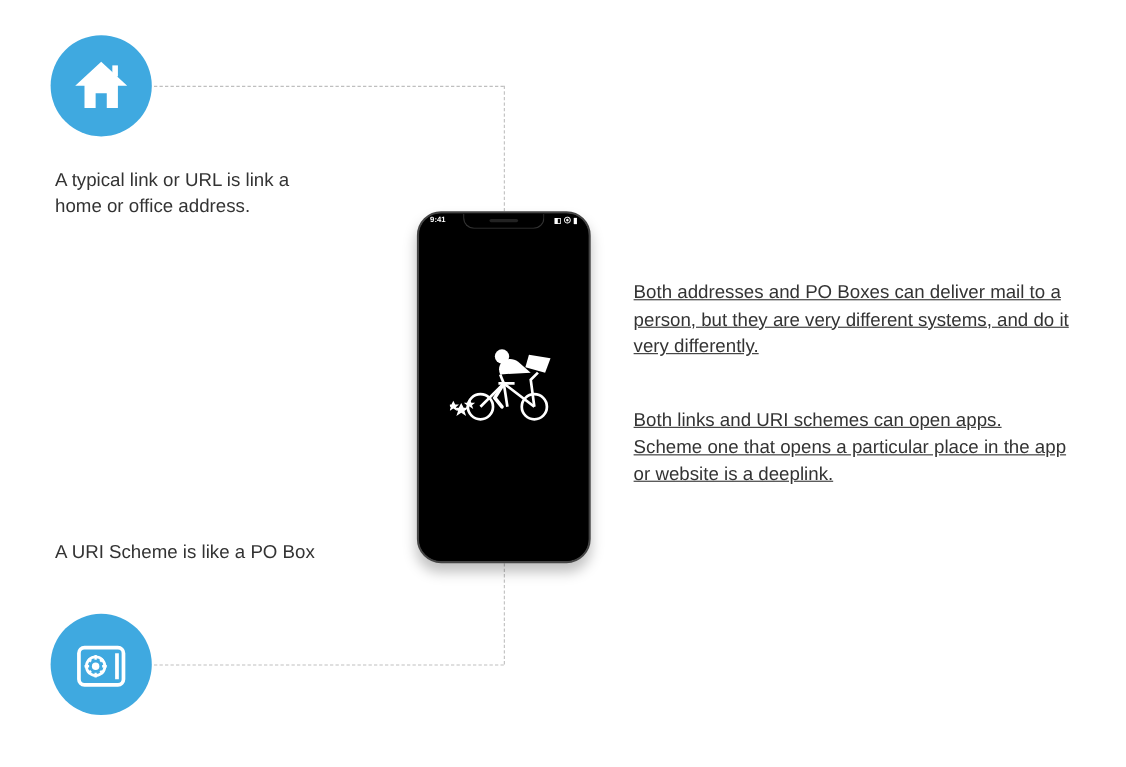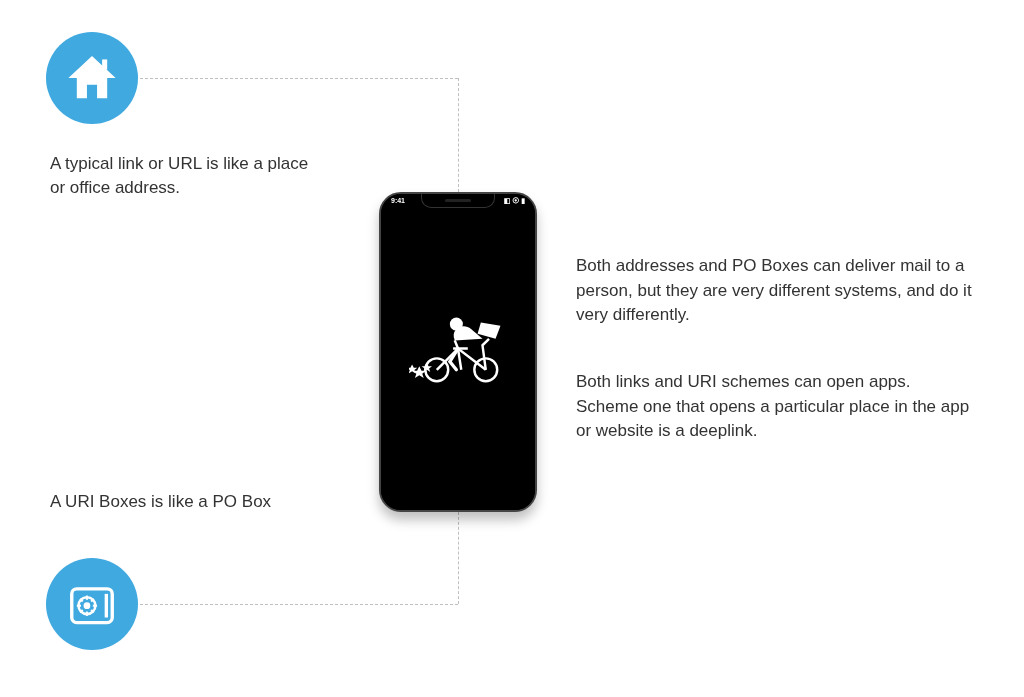--- a/index.html
+++ b/index.html
@@ -29,20 +29,21 @@
     line-height: 1.4;
     color: #333;
     max-width: 260px;
   }
   .right-text {
     position: absolute;
     font-size: 17px;
     line-height: 1.45;
     color: #333;
     max-width: 400px;
+    text-decoration: underline;
   }
   
   .phone {
     position: absolute;
     width: 158px;
     height: 320px;
     left: 379px;
     top: 192px;
     background: #000;
     border-radius: 22px;
@@ -103,23 +104,23 @@
 </head>
 <body>
 
 <div class="icon-circle" style="left:46px; top:32px;">
   <svg viewBox="0 0 64 64" fill="#ffffff">
     <polygon points="32,6 4,32 14,32 14,56 26,56 26,40 38,40 38,56 50,56 50,32 60,32"></polygon>
     <rect x="44" y="10" width="6" height="12"></rect>
   </svg>
 </div>
 
-<div class="caption" style="left:50px; top:152px;">A typical link or URL is like a place or office address.</div>
+<div class="caption" style="left:50px; top:152px;">A typical link or URL is link a home or office address.</div>
 
-<div class="caption" style="left:50px; top:490px;">A URI Boxes is like a PO Box</div>
+<div class="caption" style="left:50px; top:490px;">A URI Scheme is like a PO Box</div>
 
 <div class="icon-circle" style="left:46px; top:558px;">
   <svg viewBox="0 0 64 64">
     <rect x="8" y="14" width="48" height="40" rx="6" fill="none" stroke="#ffffff" stroke-width="4"></rect>
     <rect x="47" y="20" width="4" height="28" fill="#ffffff"></rect>
     <circle cx="26" cy="34" r="10" fill="none" stroke="#ffffff" stroke-width="3"></circle>
     <g stroke="#ffffff" stroke-width="2.5">
       <line x1="26" y1="22" x2="26" y2="27"></line>
       <line x1="26" y1="41" x2="26" y2="46"></line>
       <line x1="14" y1="34" x2="19" y2="34"></line>

